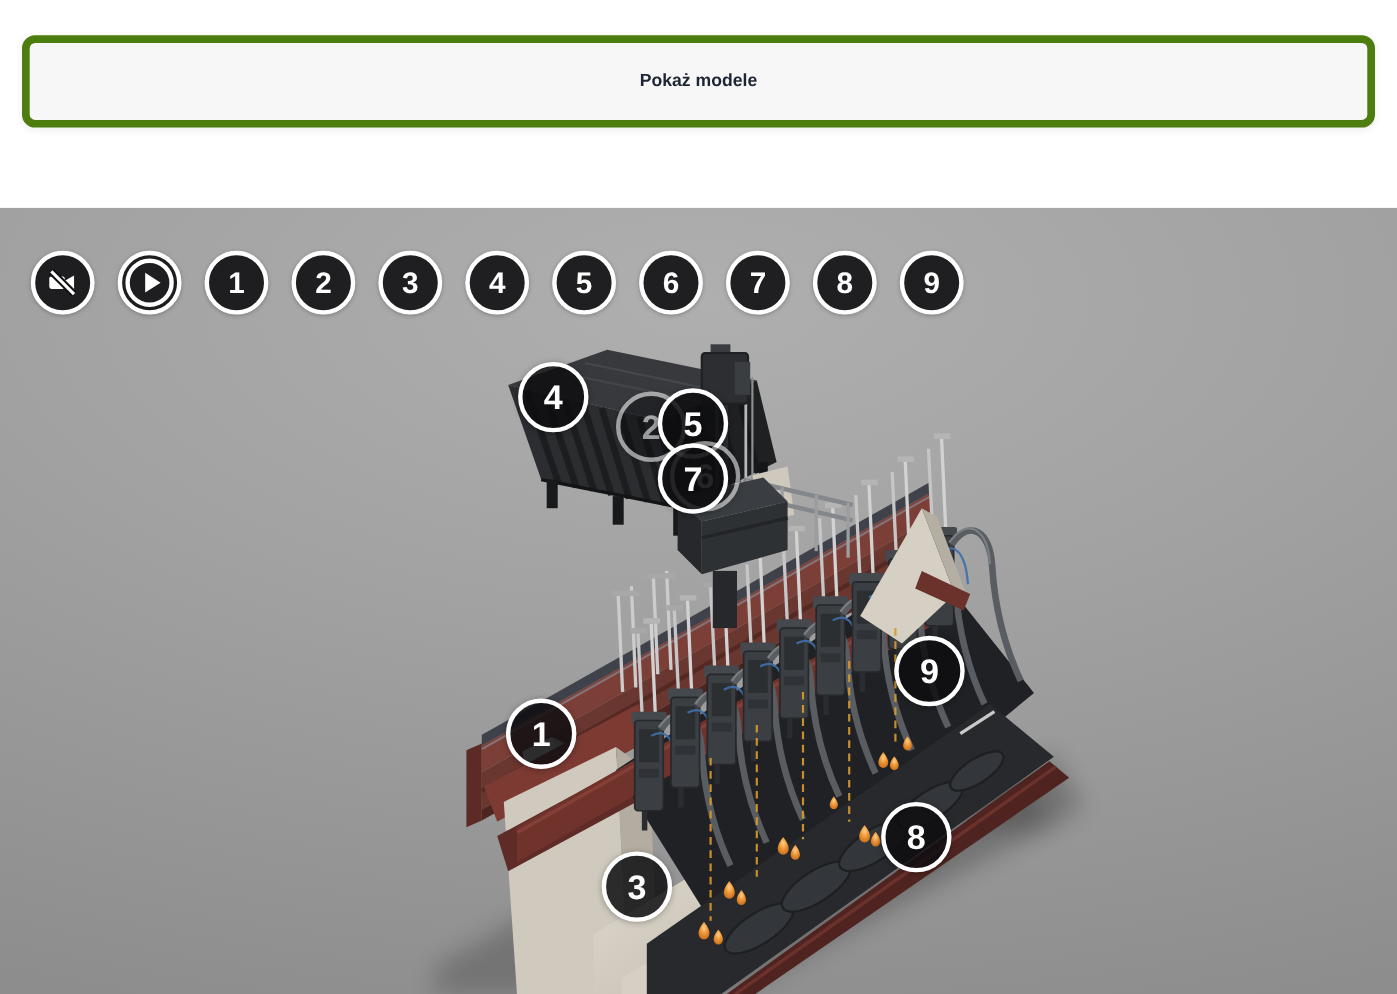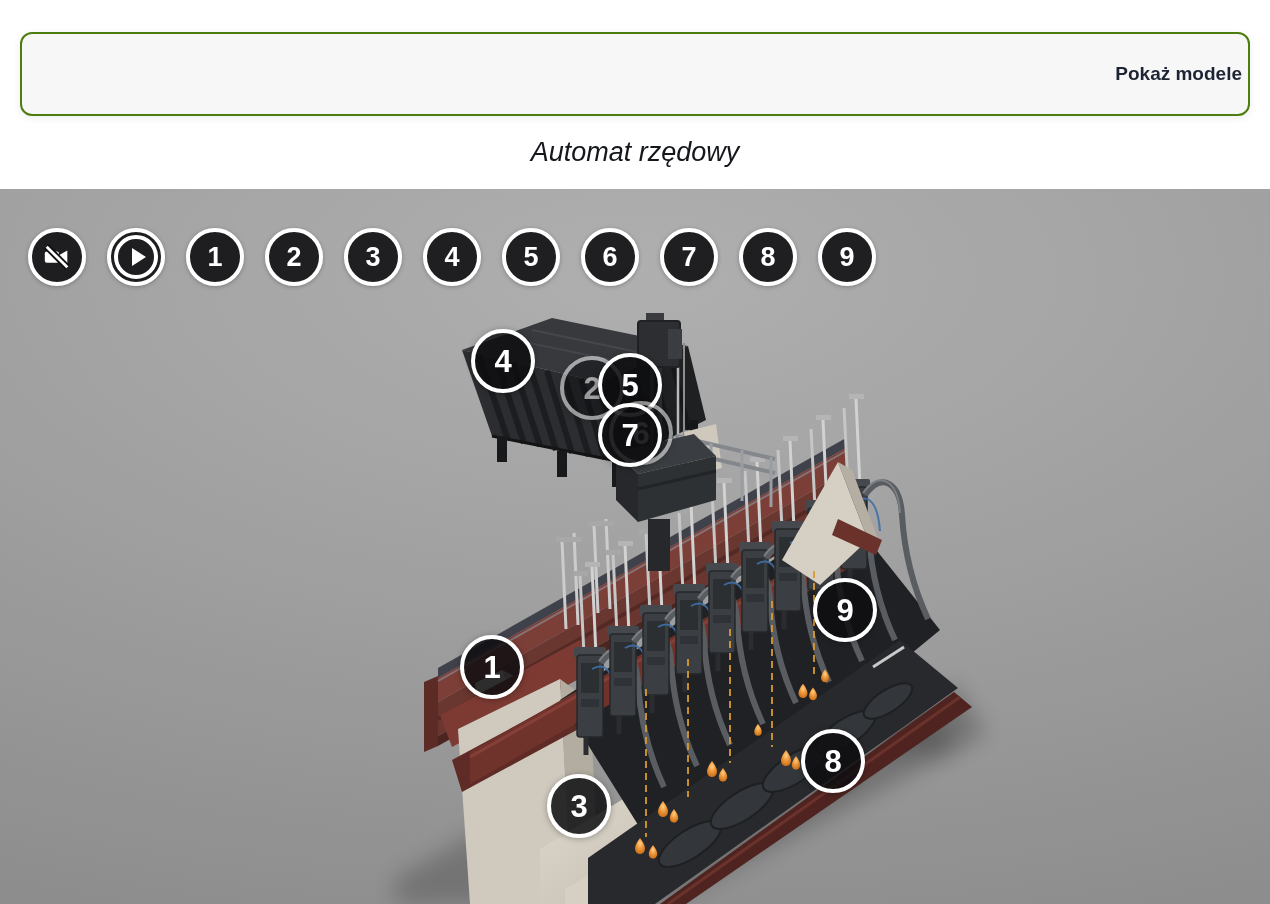--- a/index.html
+++ b/index.html
@@ -3,24 +3,24 @@
 <meta charset="utf-8">
 <style>
   html,body{margin:0;padding:0;}
   body{
     width:1270px;height:904px;overflow:hidden;position:relative;
     font-family:"Liberation Sans", sans-serif;background:#ffffff;
   }
   .header{position:absolute;left:0;top:0;width:1270px;height:189px;background:#ffffff;}
   .toggle-btn{
     position:absolute;left:20px;top:32px;width:1230px;height:84px;
-    background:#f7f7f8;border:2px solid #4d7c0f;border-radius:12px;
+    background:#f7f7f8;border:7px solid #4d7c0f;border-radius:12px;
     box-shadow:0 2px 8px rgba(0,0,0,0.07);
     font-family:"Liberation Sans", sans-serif;
-    font-size:19px;font-weight:700;color:#1d2433;cursor:pointer;text-align:right;
+    font-size:16px;font-weight:700;color:#1d2433;cursor:pointer;
   }
   .model-title{
     position:absolute;left:0;top:116px;width:1270px;height:73px;
     display:flex;align-items:center;justify-content:center;
     font-style:italic;font-weight:500;font-size:27px;color:#14171c;
   }
   .viewer{
     position:absolute;left:0;top:189px;width:1270px;height:715px;overflow:hidden;
     background:radial-gradient(115% 95% at 50% 12%, #afafaf 0%, #a2a2a2 42%, #8d8d8d 100%);
   }
@@ -54,21 +54,20 @@
     transform:translate(-50%,-50%);cursor:pointer;
     box-shadow:0 1px 6px rgba(0,0,0,0.3);
   }
   .hotspot.occluded{opacity:0.55;}
 </style>
 </head>
 <body>
 
 <div class="header">
   <button class="toggle-btn">Pokaż modele</button>
-  <div class="model-title">Automat rzędowy</div>
 </div>
 
 <div class="viewer">
 
   <svg class="machine-svg" width="1270" height="715" viewBox="0 0 1270 715">
     <defs>
       <filter id="soft" x="-40%" y="-40%" width="180%" height="180%">
         <feGaussianBlur stdDeviation="11"></feGaussianBlur>
       </filter>
       <radialGradient id="gobGrad" cx="50%" cy="35%" r="70%">

